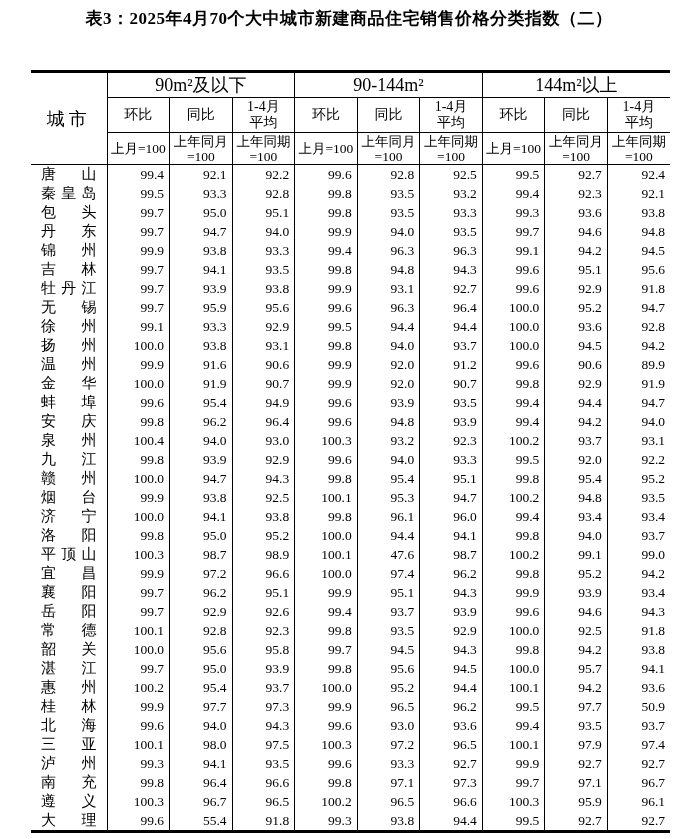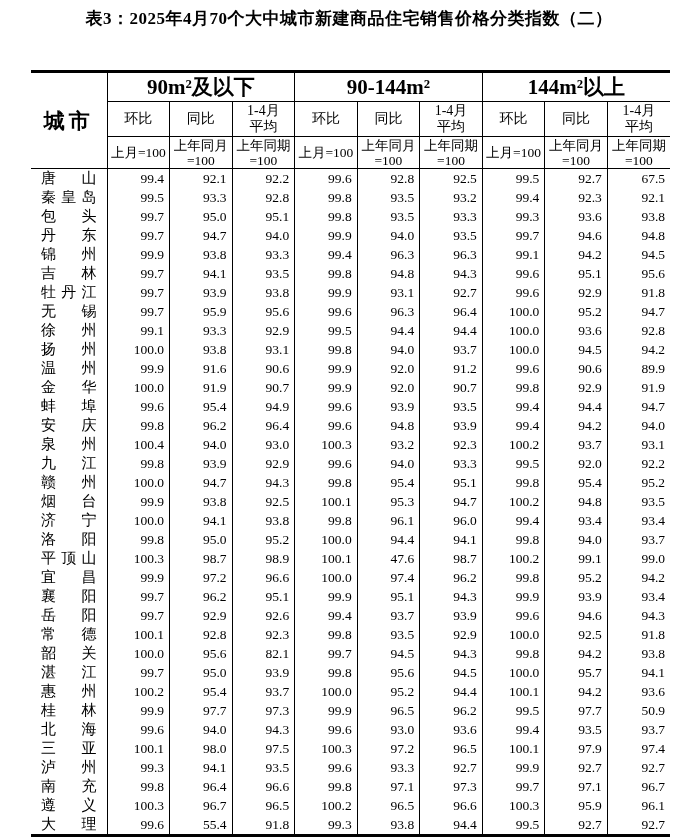--- a/index.html
+++ b/index.html
@@ -41,21 +41,21 @@
   col.c-num  { width: 62.5px; }
 
   thead th {
     border: 1px solid #000;
     font-weight: normal;
     text-align: center;
     vertical-align: middle;
     padding: 0;
     background: #fff;
   }
-  thead tr:first-child th { height: 22px; font-size: 21px; font-weight: bold; }
+  thead tr:first-child th { height: 22px; font-size: 18px; }
   thead tr.sub-row th { height: 34px; font-size: 14px; line-height: 16px; }
   thead tr.base-row th { height: 31px; font-size: 13.5px; line-height: 15px; font-family: Liberation Serif, serif; }
   th.city-head { font-size: 15px; letter-spacing: 4px; }
 
   thead { border-bottom: 1px solid #000; }
 
   tr > *:first-child { border-left: none !important; }
   tr > *:last-child  { border-right: none !important; }
 
   tbody td {
@@ -188,21 +188,21 @@
         <tr>
           <td class="city">唐山</td>
           <td class="num">99.4</td>
           <td class="num">92.1</td>
           <td class="num">92.2</td>
           <td class="num">99.6</td>
           <td class="num">92.8</td>
           <td class="num">92.5</td>
           <td class="num">99.5</td>
           <td class="num">92.7</td>
-          <td class="num">67.5</td>
+          <td class="num">92.4</td>
         </tr>
         <tr>
           <td class="city">秦皇岛</td>
           <td class="num">99.5</td>
           <td class="num">93.3</td>
           <td class="num">92.8</td>
           <td class="num">99.8</td>
           <td class="num">93.5</td>
           <td class="num">93.2</td>
           <td class="num">99.4</td>
@@ -482,21 +482,21 @@
           <td class="num">93.5</td>
           <td class="num">92.9</td>
           <td class="num">100.0</td>
           <td class="num">92.5</td>
           <td class="num">91.8</td>
         </tr>
         <tr>
           <td class="city">韶关</td>
           <td class="num">100.0</td>
           <td class="num">95.6</td>
-          <td class="num">82.1</td>
+          <td class="num">95.8</td>
           <td class="num">99.7</td>
           <td class="num">94.5</td>
           <td class="num">94.3</td>
           <td class="num">99.8</td>
           <td class="num">94.2</td>
           <td class="num">93.8</td>
         </tr>
         <tr>
           <td class="city">湛江</td>
           <td class="num">99.7</td>

